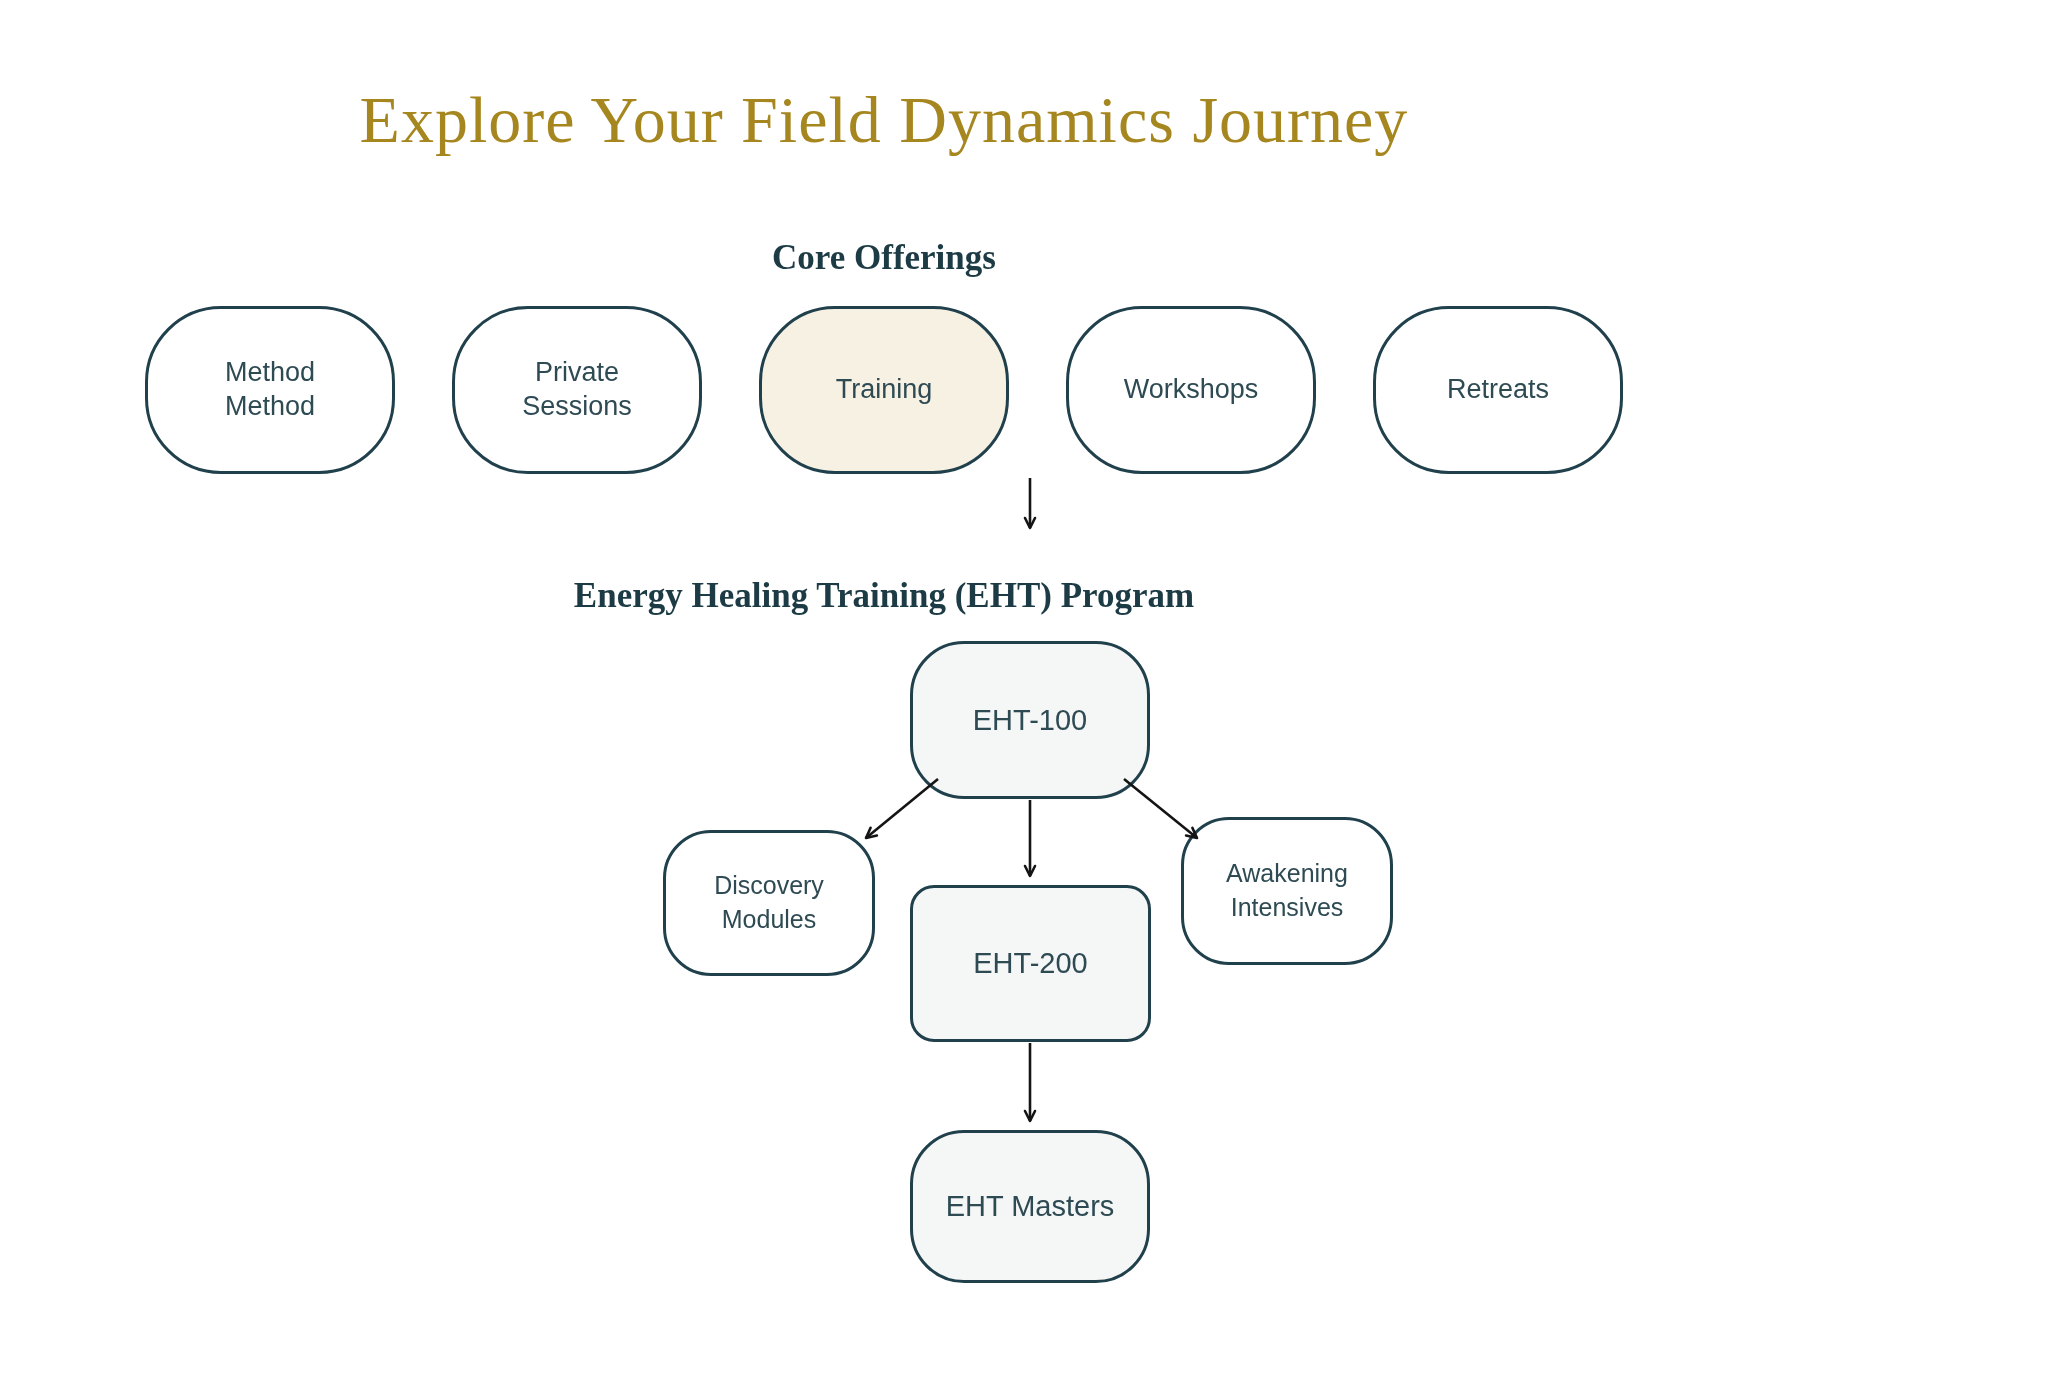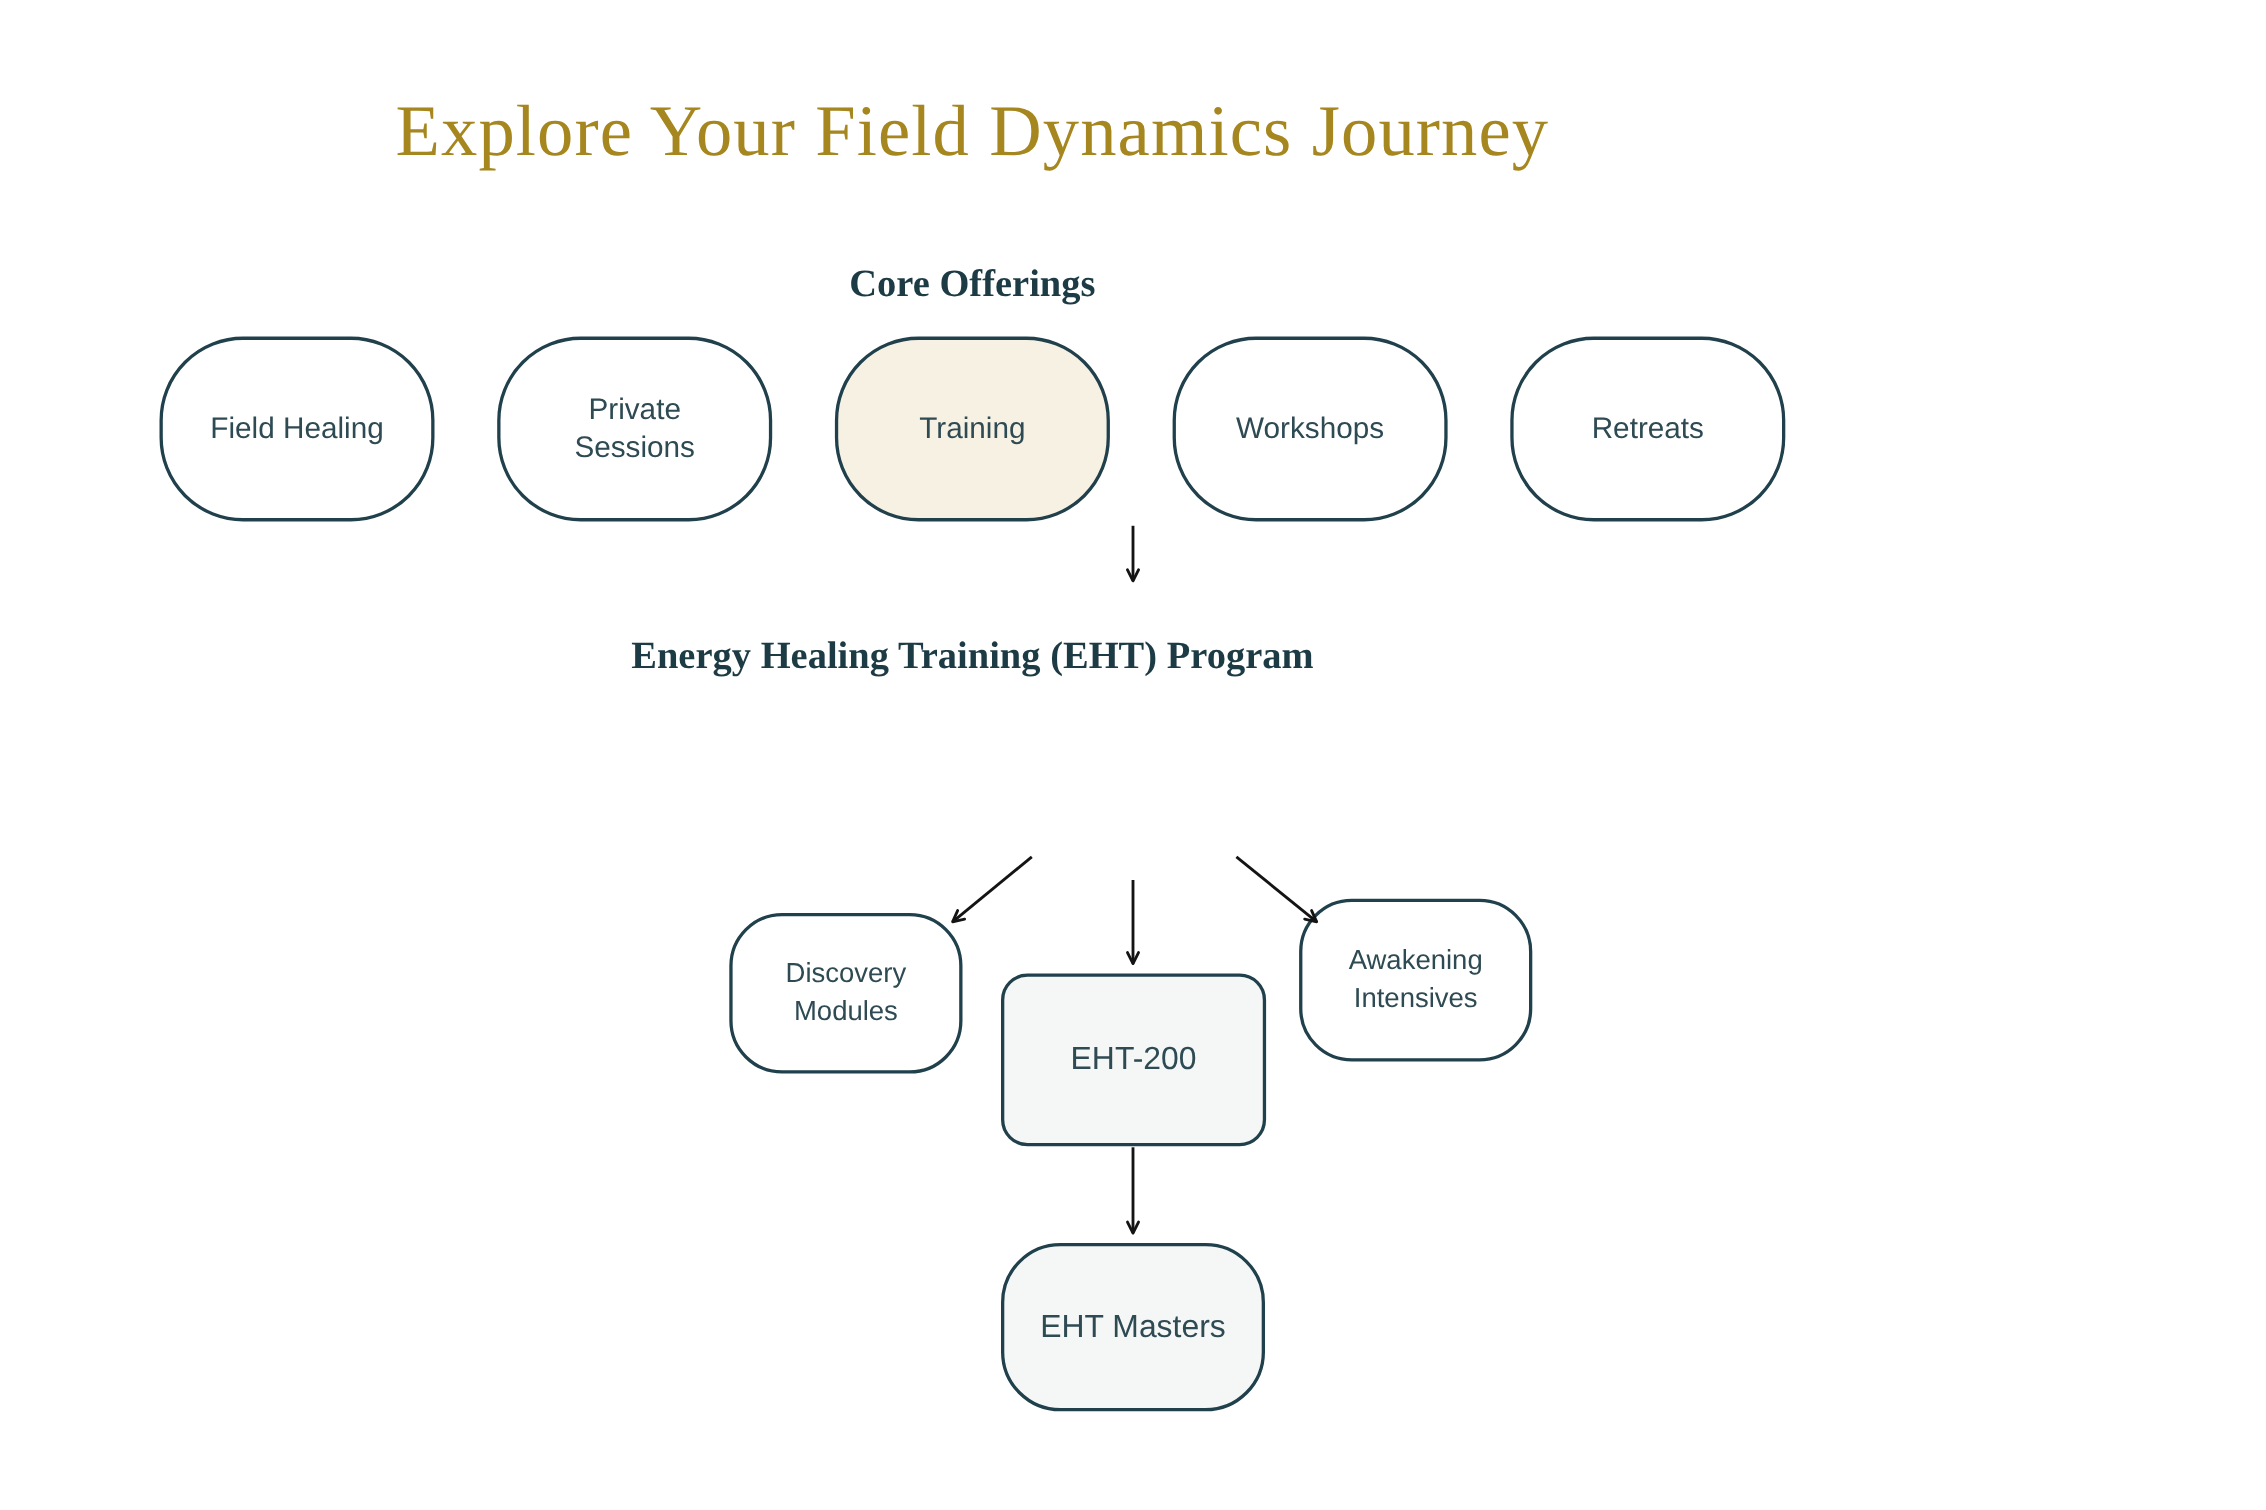--- a/index.html
+++ b/index.html
@@ -113,38 +113,41 @@
 <body>
 
 <div class="stage">
 
   <h1 class="page-title">Explore Your Field Dynamics Journey</h1>
 
   <h2 class="section-heading core-heading">Core Offerings</h2>
 
   <div class="pill-row">
     <div class="pill">
-      <span>Field Healing</span>
+      <span>Method Method</span>
     </div>
     <div class="pill">
       <span>Private Sessions</span>
     </div>
     <div class="pill highlighted">
       <span>Training</span>
     </div>
     <div class="pill">
       <span>Workshops</span>
     </div>
     <div class="pill">
       <span>Retreats</span>
     </div>
   </div>
 
   <h2 class="section-heading eht-heading">Energy Healing Training (EHT) Program</h2>
 
+  <div class="node node-gray node-eht100">
+    <span>EHT-100</span>
+  </div>
   <div class="node node-discovery">
     <span>Discovery Modules</span>
   </div>
   <div class="node node-gray node-eht200">
     <span>EHT-200</span>
   </div>
   <div class="node node-awakening">
     <span>Awakening Intensives</span>
   </div>
   <div class="node node-gray node-masters">

